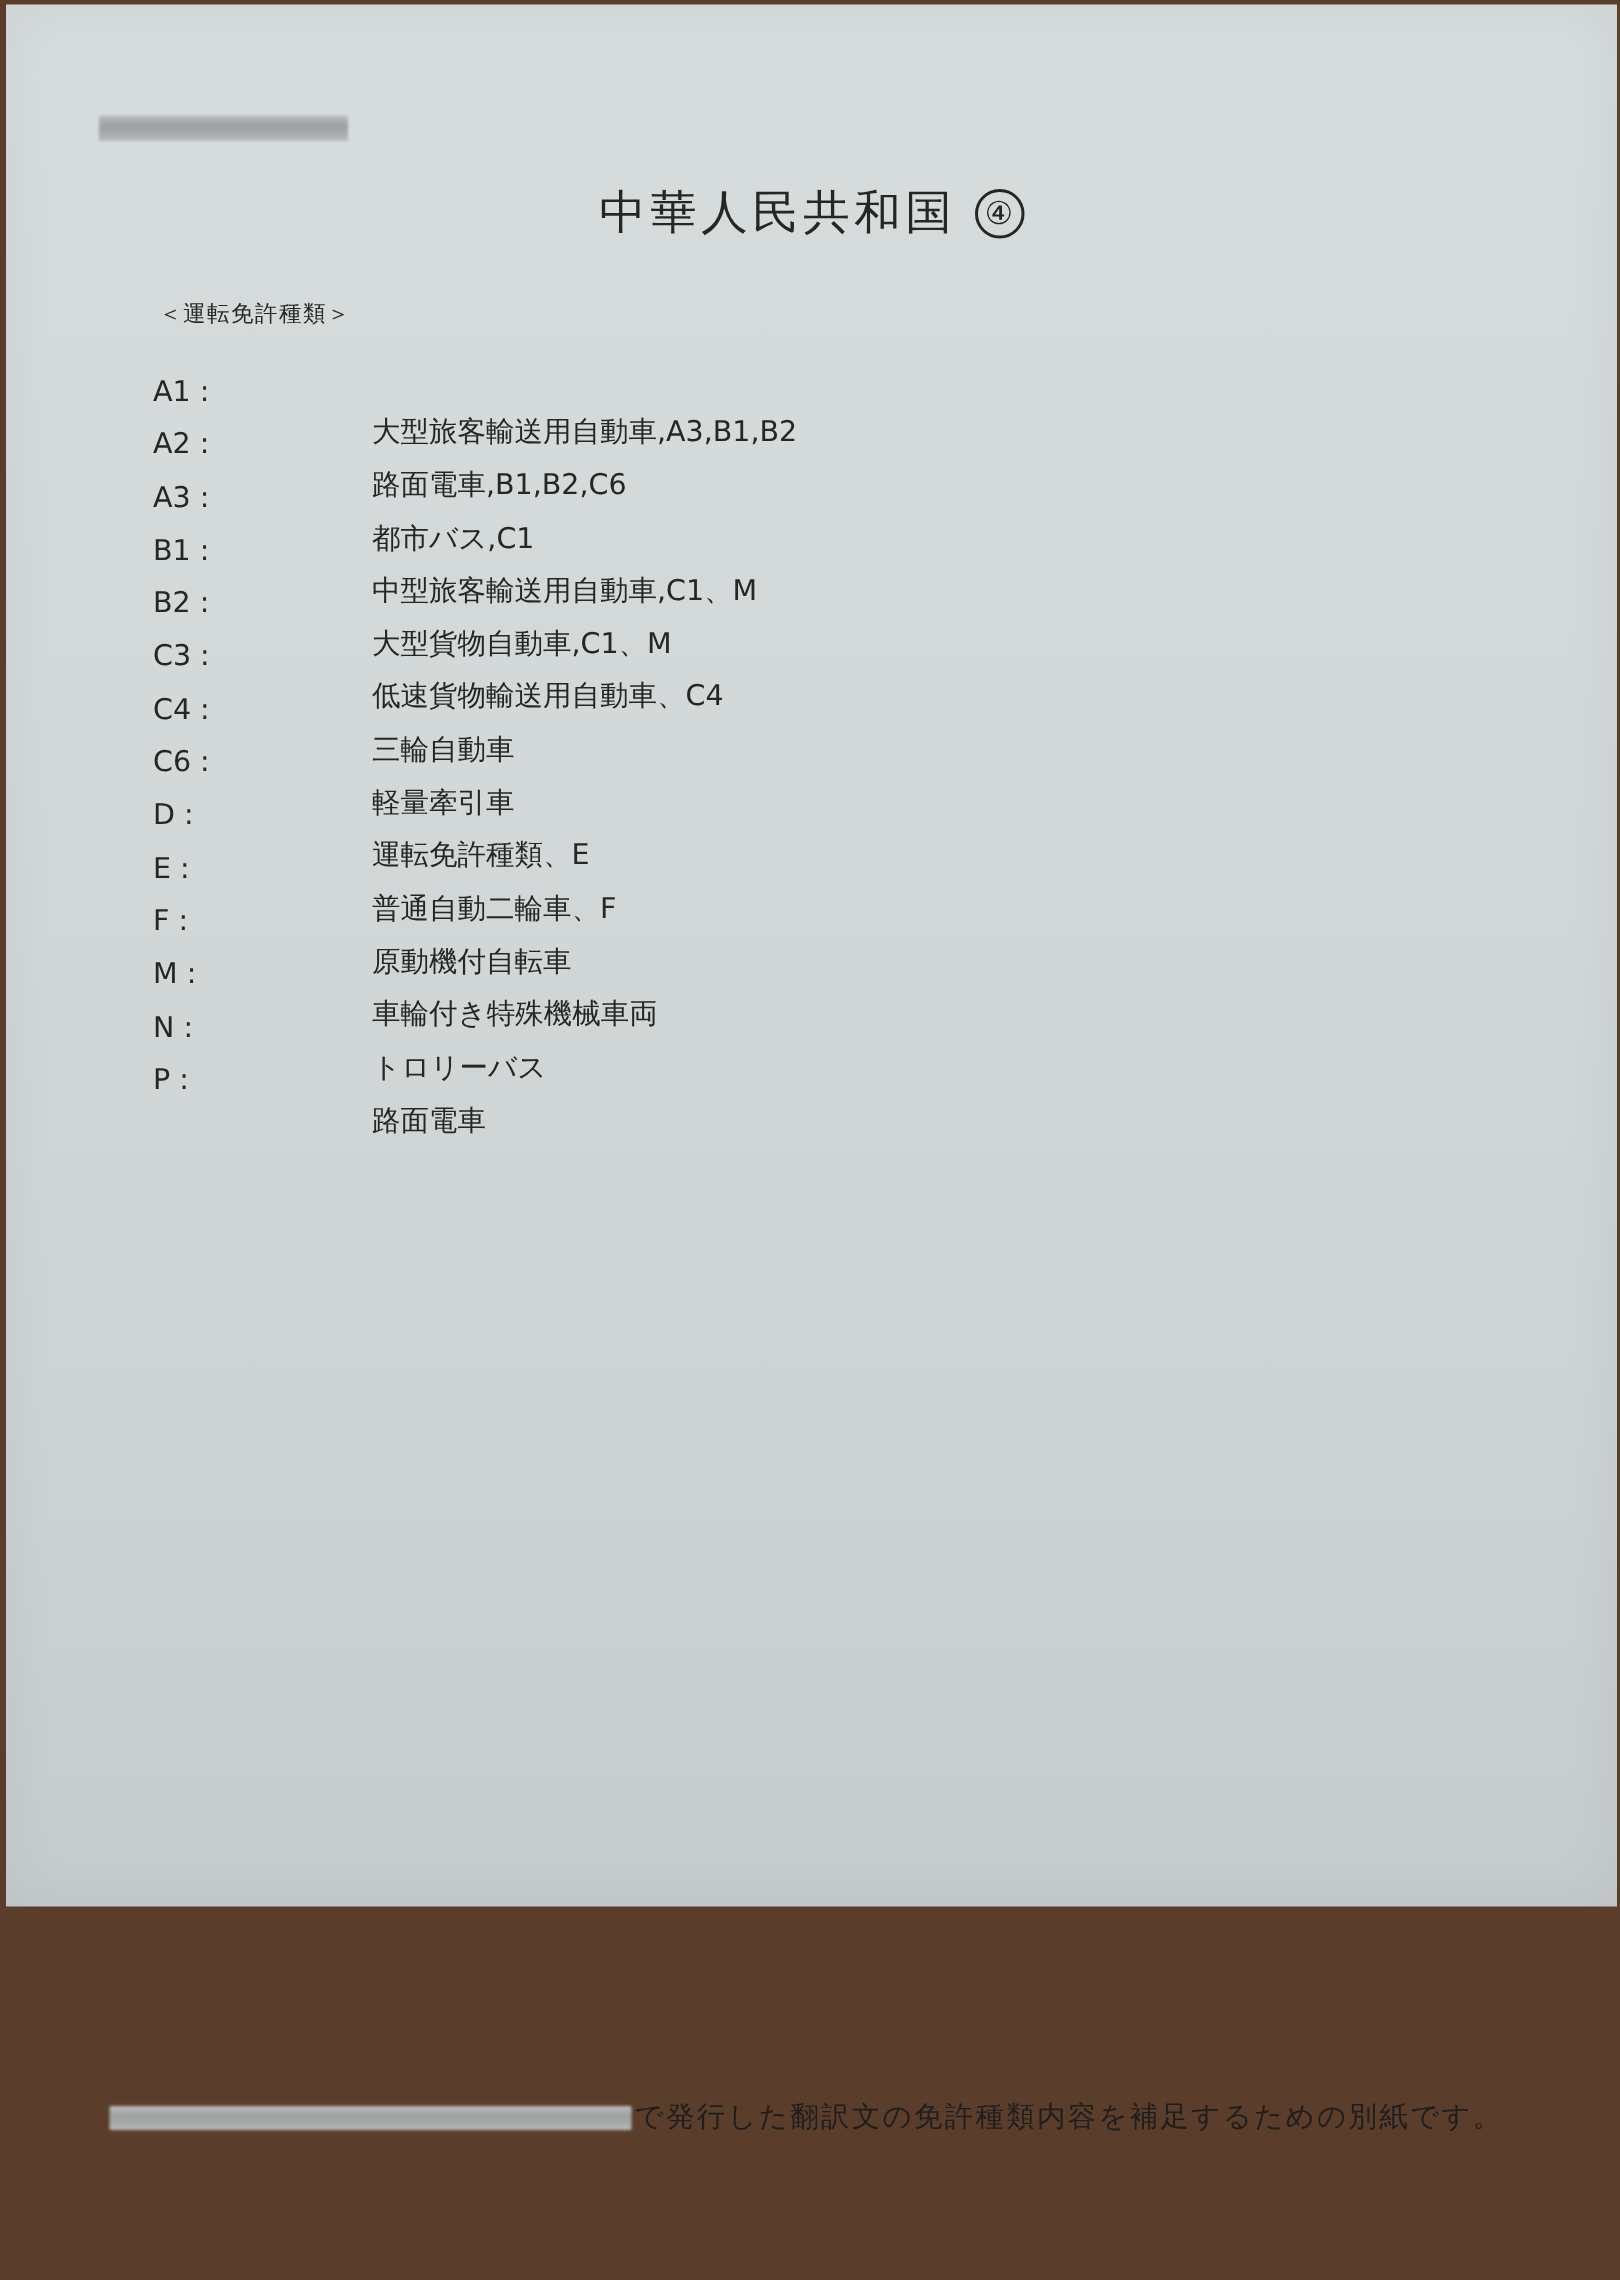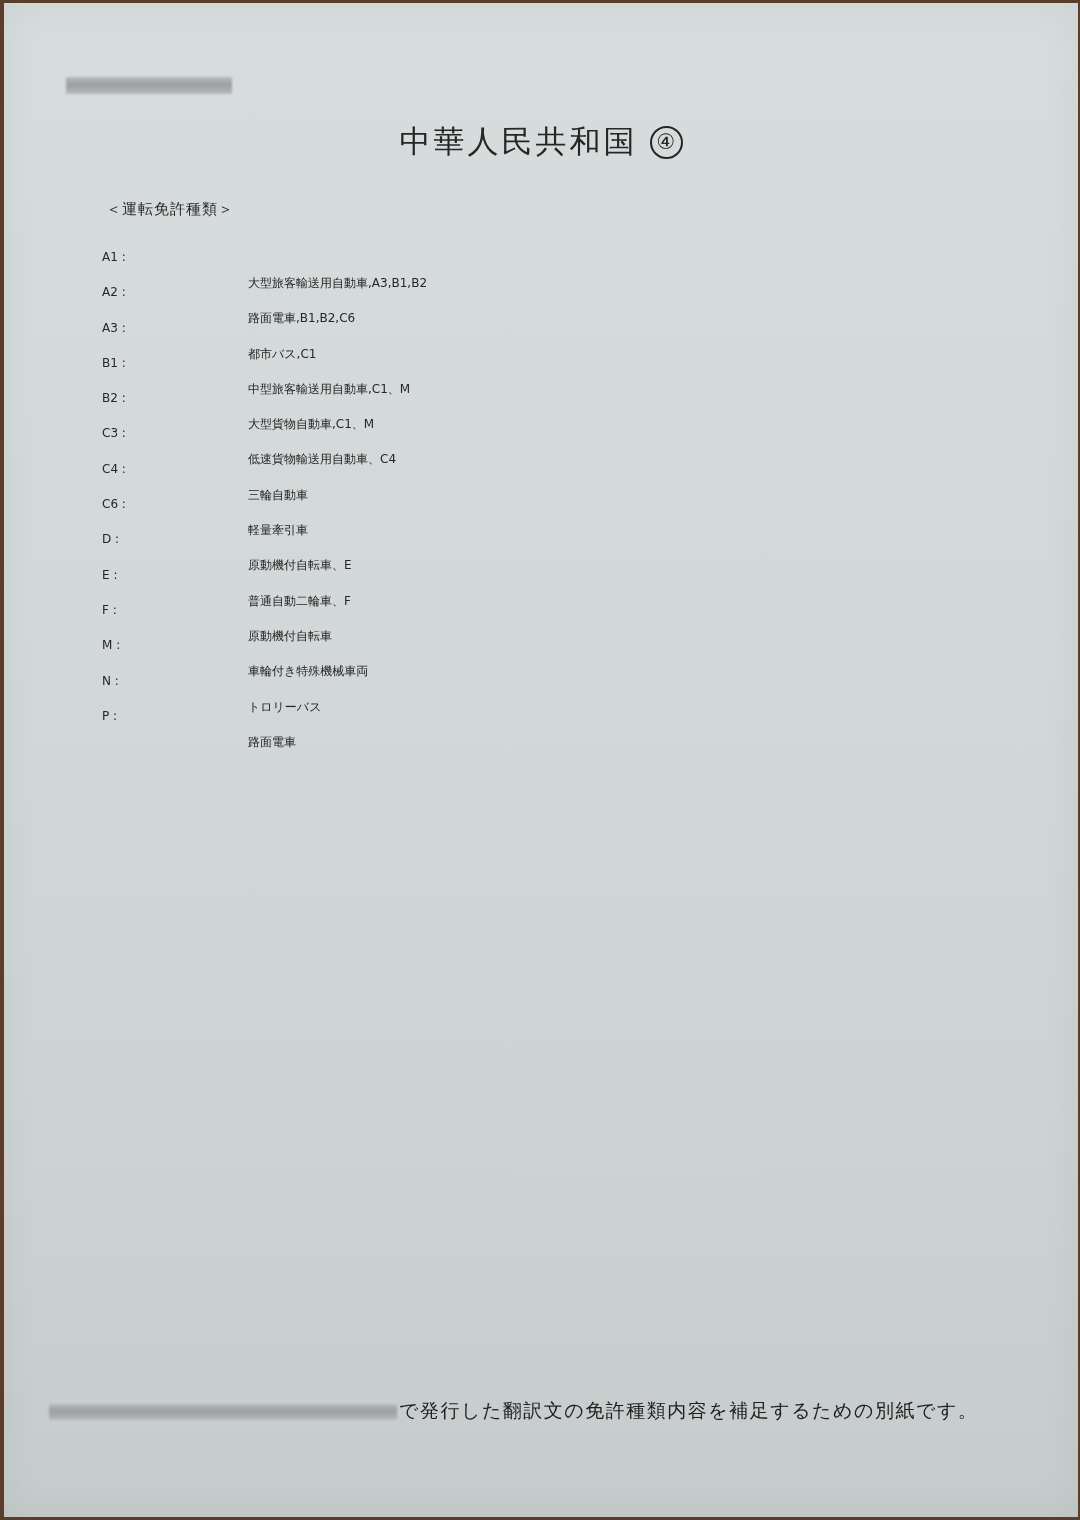--- a/index.html
+++ b/index.html
@@ -12,21 +12,21 @@
       background: #5a3e2b;
       position: relative;
       overflow: hidden;
       font-family: "DejaVu Sans", "Liberation Sans", sans-serif;
     }
     .paper {
       position: absolute;
       left: 4px;
       top: 3px;
       width: 1074px;
-      height: 1514px;
+      height: 1268px;
       background: linear-gradient(180deg, #d7dcdd 0%, #d2d7d8 45%, #cdd2d3 75%, #c6cbcc 100%);
       box-shadow: inset 0 0 40px rgba(0,0,0,0.05);
     }
     .redact {
       position: absolute;
       background: linear-gradient(180deg, #b9bcbd 0%, #9ea1a2 40%, #a2a5a6 60%, #b8bbbc 100%);
       filter: blur(1.2px);
       border-radius: 1px;
     }
     .redact.top {
@@ -68,37 +68,37 @@
     }
     .list {
       position: absolute;
       left: 98px;
       top: 247px;
       width: 700px;
     }
     .row {
       position: relative;
       height: 35.3px;
-      font-size: 12px;
+      font-size: 19px;
       color: #262626;
     }
     .row .code {
       position: absolute;
       left: 0;
       top: 0;
     }
     .row .desc {
       position: absolute;
       left: 146px;
       top: 0;
       margin-top: 25px;
     }
     .footer {
       position: absolute;
-      left: 53px;
+      left: 77px;
       top: 1395px;
       font-size: 19px;
       color: #1e1e1e;
       letter-spacing: 1.5px;
     }
     .footer .line1 {
       position: relative;
       height: 30px;
       white-space: nowrap;
     }
@@ -158,21 +158,21 @@
     <div class="row">
       <span class="code">C4 :</span>
       <span class="desc">三輪自動車</span>
     </div>
     <div class="row">
       <span class="code">C6 :</span>
       <span class="desc">軽量牽引車</span>
     </div>
     <div class="row">
       <span class="code">D :</span>
-      <span class="desc">原動機付自転車、E</span>
+      <span class="desc">運転免許種類、E</span>
     </div>
     <div class="row">
       <span class="code">E :</span>
       <span class="desc">普通自動二輪車、F</span>
     </div>
     <div class="row">
       <span class="code">F :</span>
       <span class="desc">原動機付自転車</span>
     </div>
     <div class="row">

